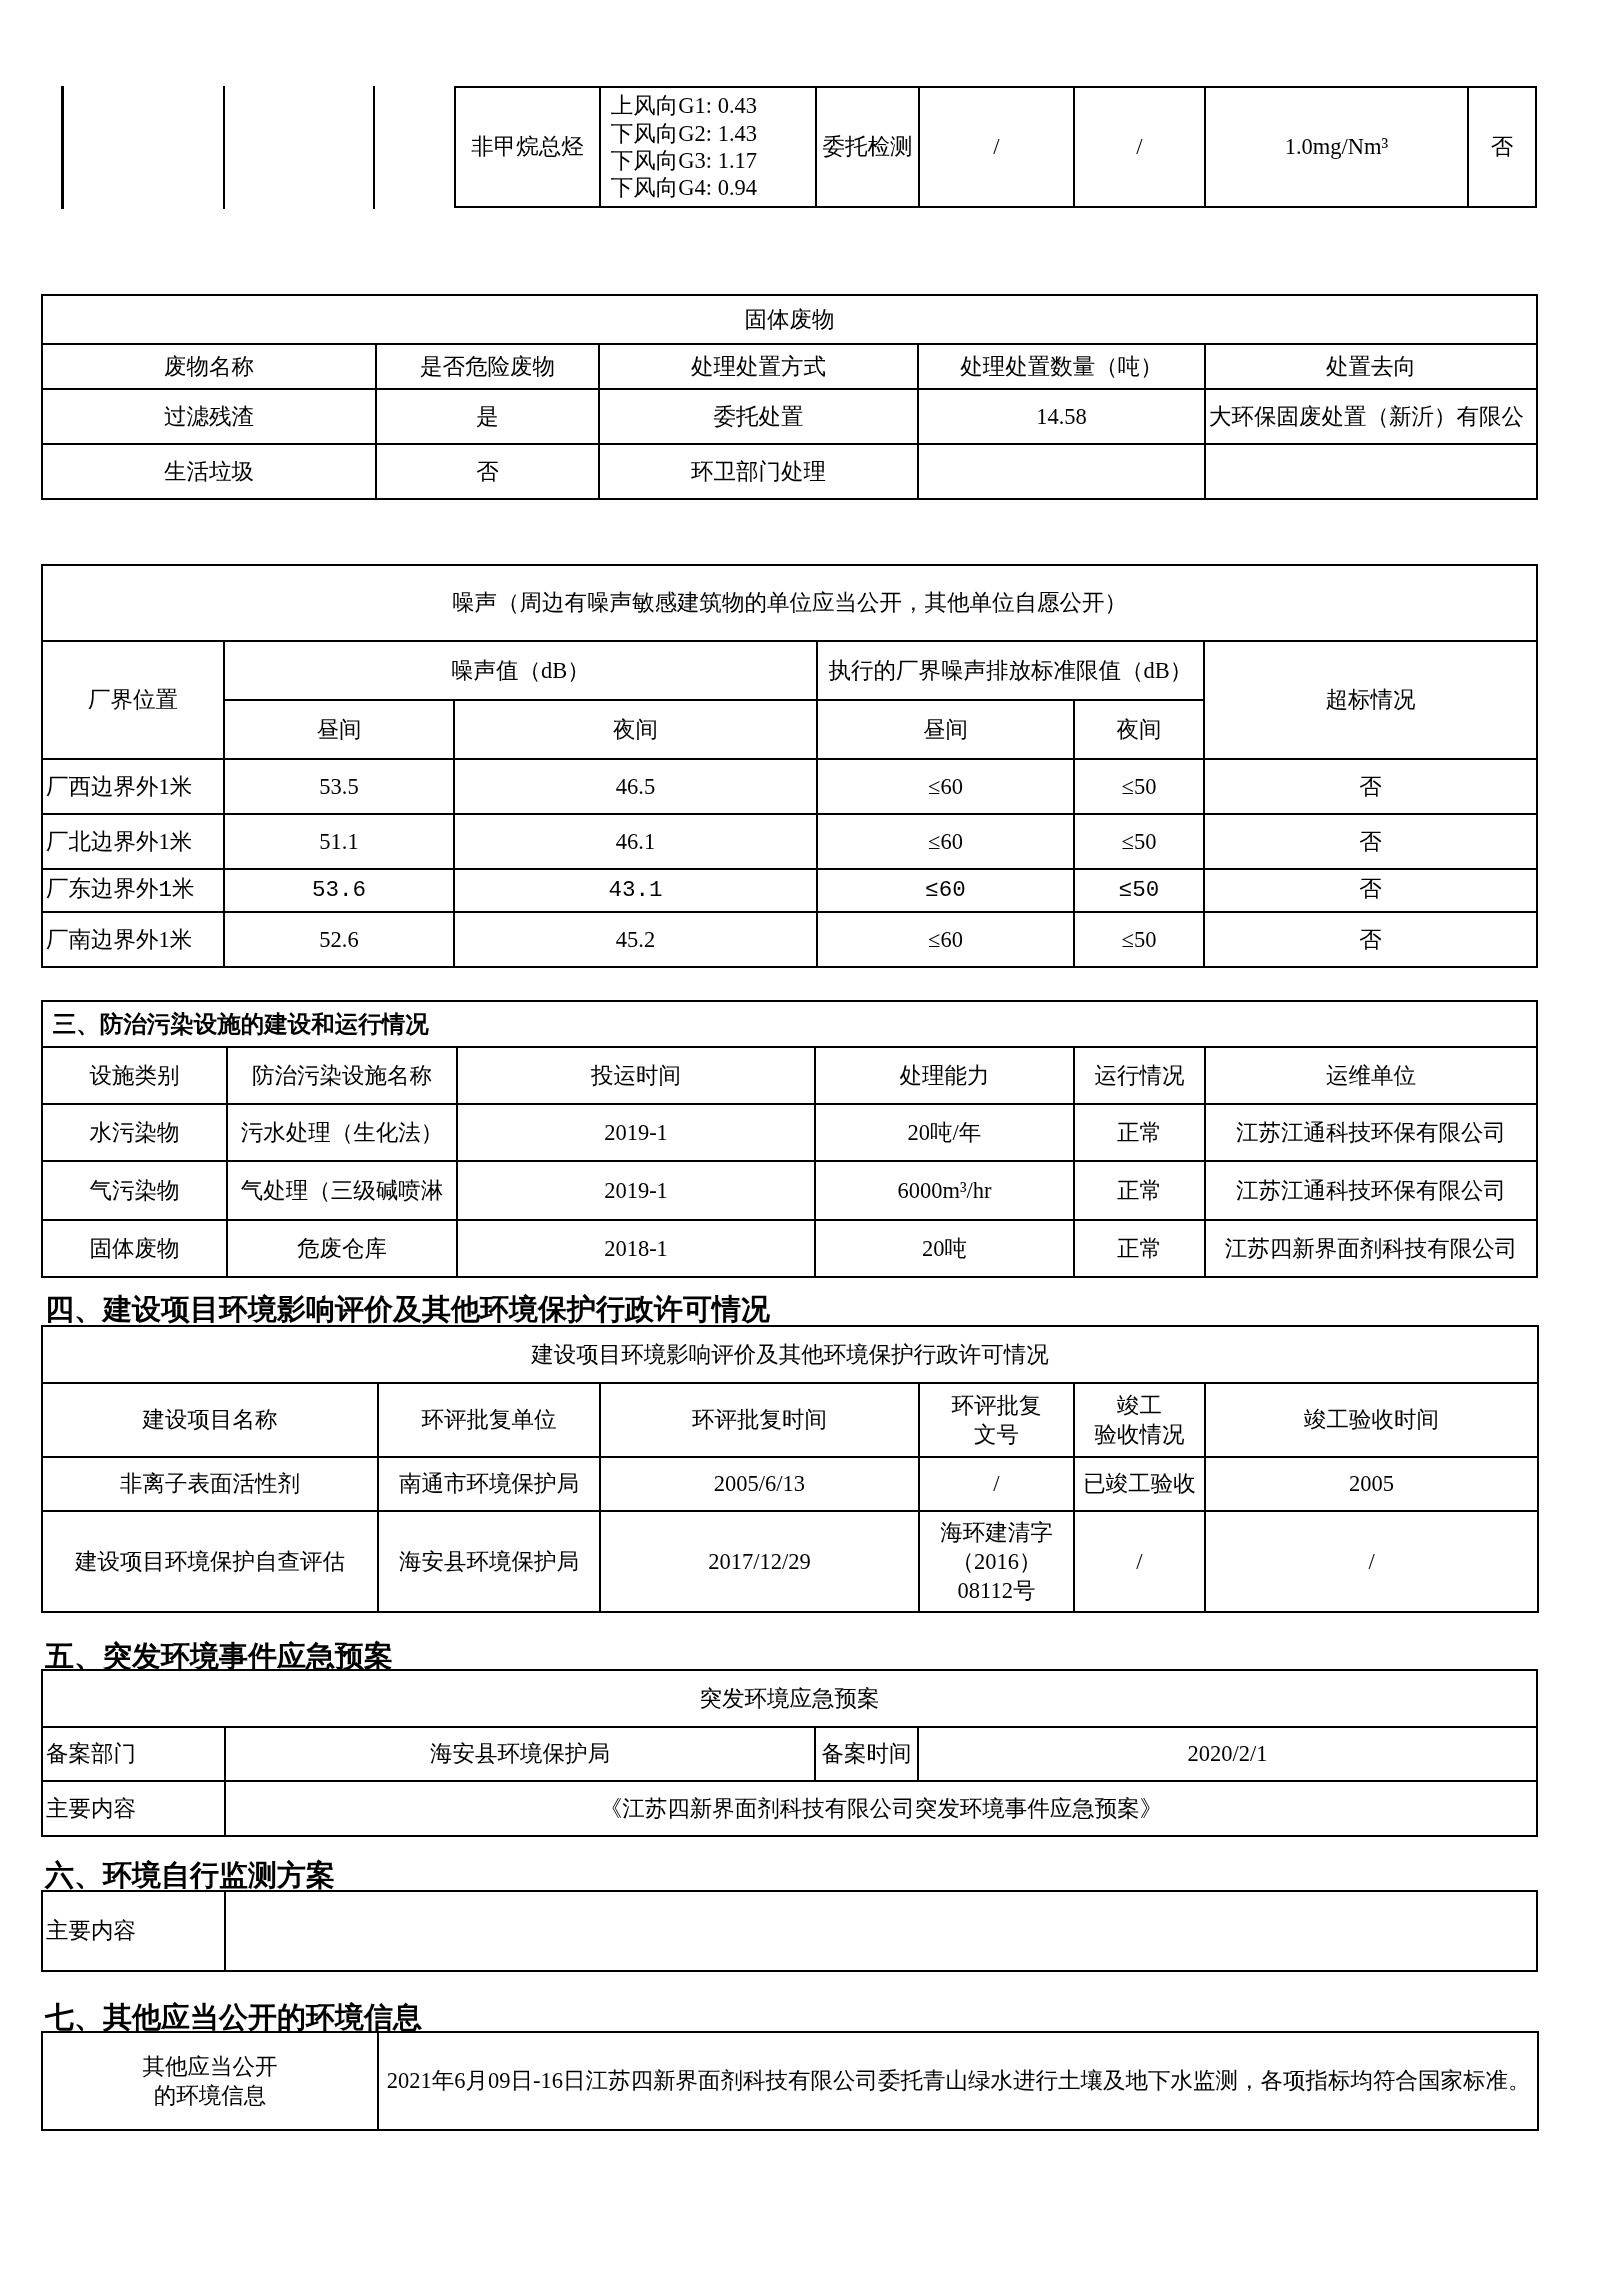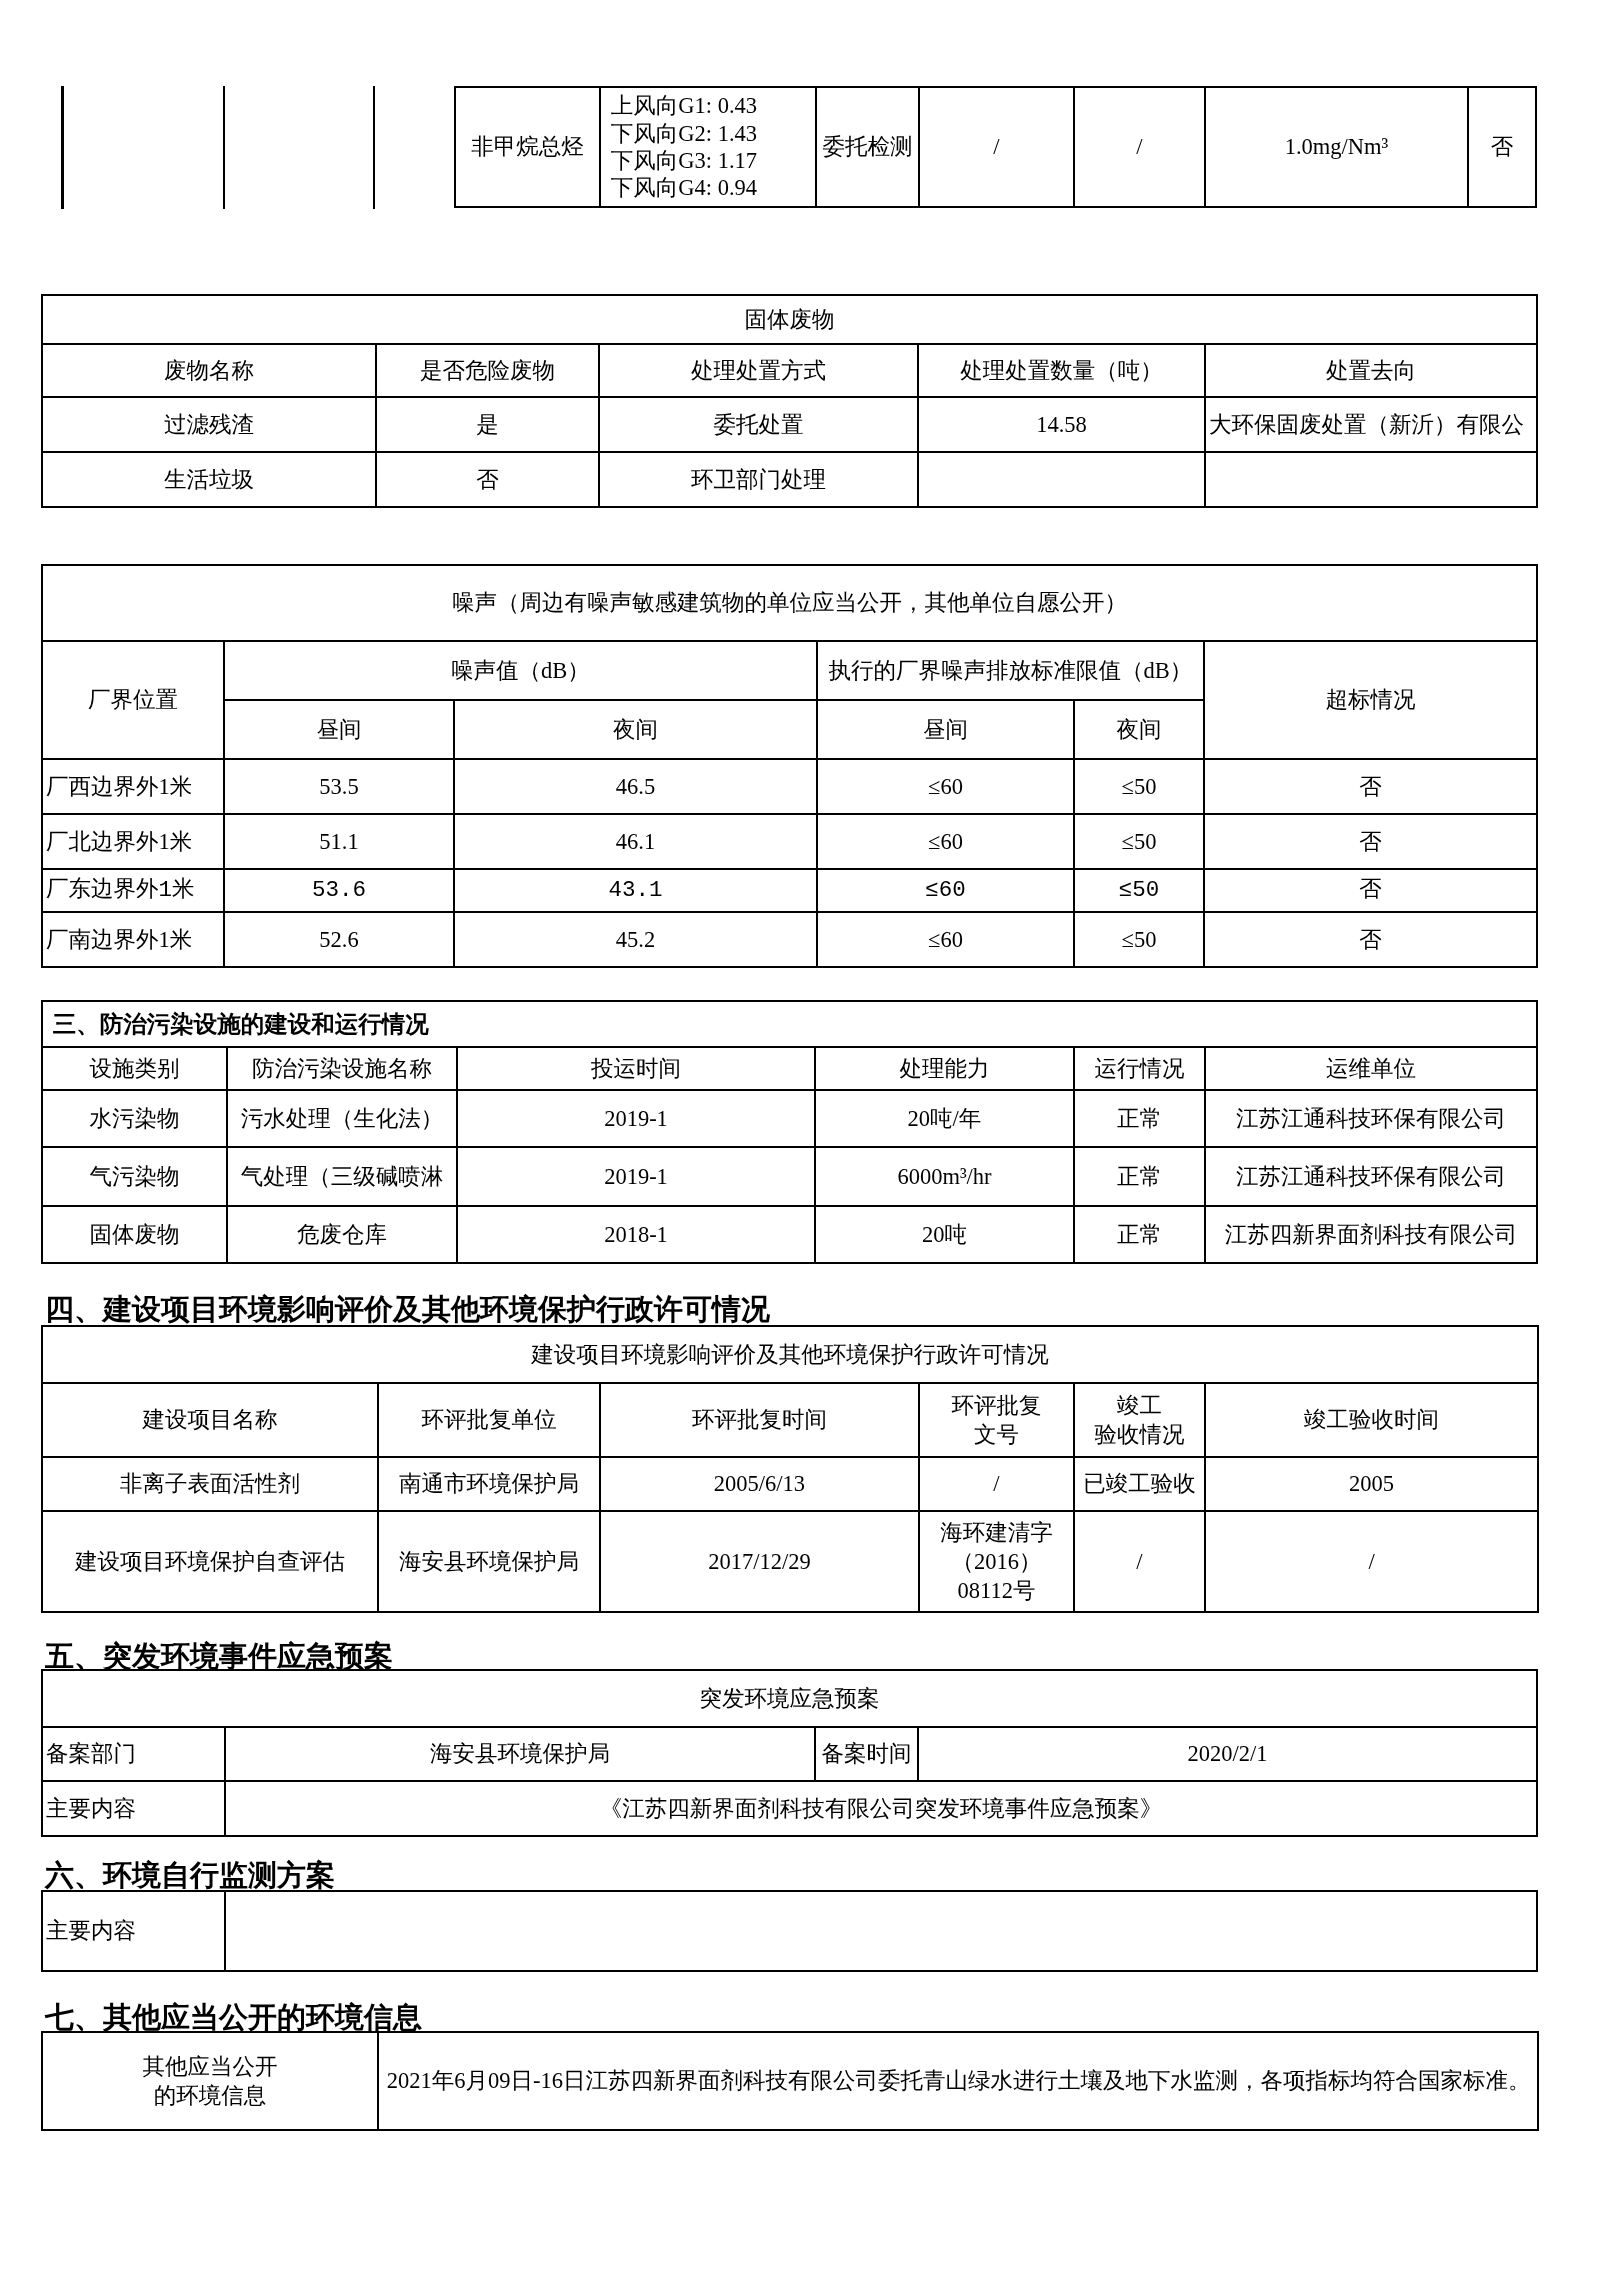--- a/index.html
+++ b/index.html
@@ -72,21 +72,21 @@
       <col style="width:334px">
         <col style="width:223px">
         <col style="width:319px">
         <col style="width:287px">
         <col style="width:332px">
     </colgroup>
     <tbody>
         <tr style="height:49px;">
       <td colspan="5" class="ttl">固体废物</td>
     </tr>
-    <tr style="height:53px;">
+    <tr style="height:45px;">
       <td>废物名称</td>
       <td>是否危险废物</td>
       <td>处理处置方式</td>
       <td>处理处置数量（吨）</td>
       <td>处置去向</td>
     </tr>
     <tr style="height:55px;">
       <td>过滤残渣</td>
       <td>是</td>
       <td>委托处置</td>
@@ -169,21 +169,21 @@
         <col style="width:230px">
         <col style="width:358px">
       <col style="width:259px">
         <col style="width:131px">
         <col style="width:332px">
     </colgroup>
     <tbody>
         <tr style="height:46px;">
       <td colspan="6" class="sec3title">三、防治污染设施的建设和运行情况</td>
     </tr>
-    <tr style="height:43px;">
+    <tr style="height:57px;">
       <td>设施类别</td>
       <td class="tight">防治污染设施名称</td>
       <td>投运时间</td>
       <td>处理能力</td>
       <td>运行情况</td>
       <td>运维单位</td>
     </tr>
     <tr style="height:57px;">
       <td>水污染物</td>
       <td class="tight nowrap">污水处理（生化法）</td>

